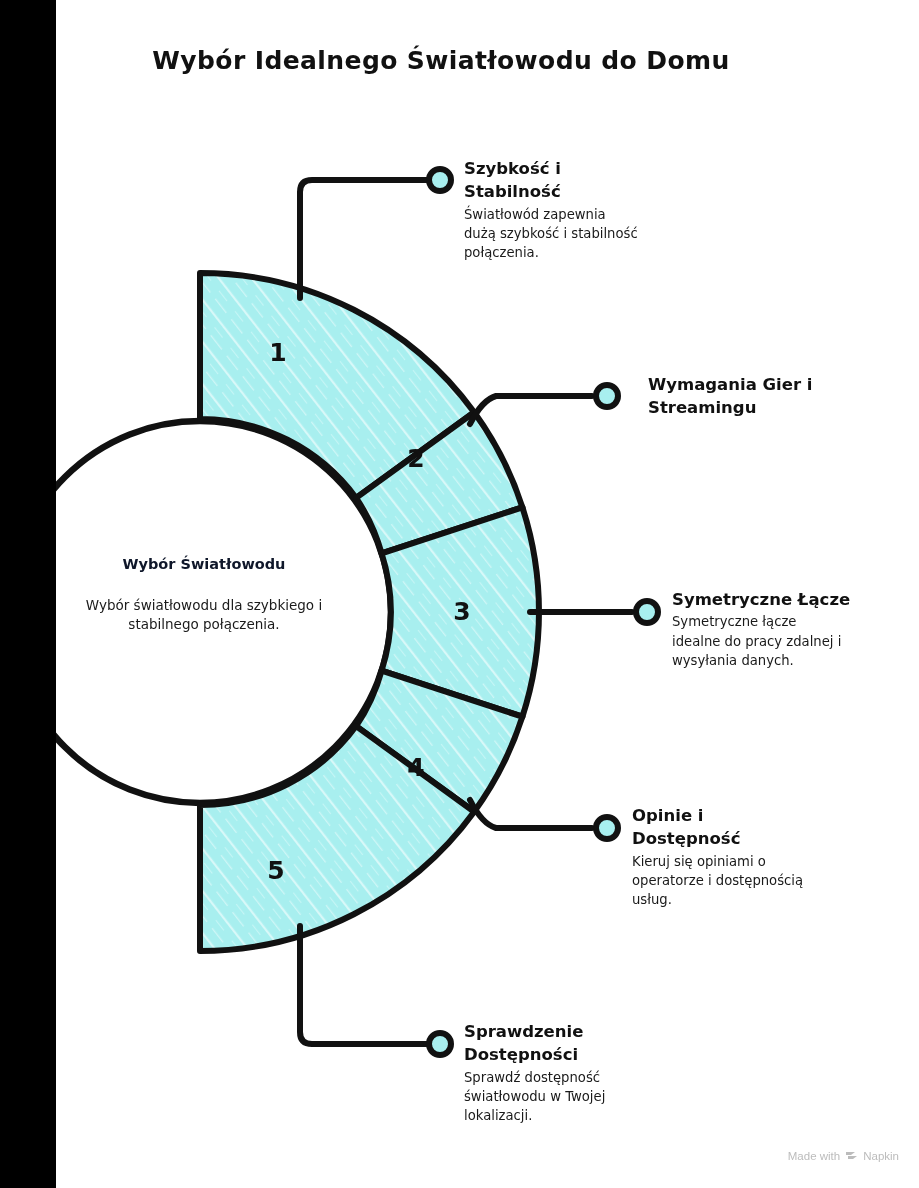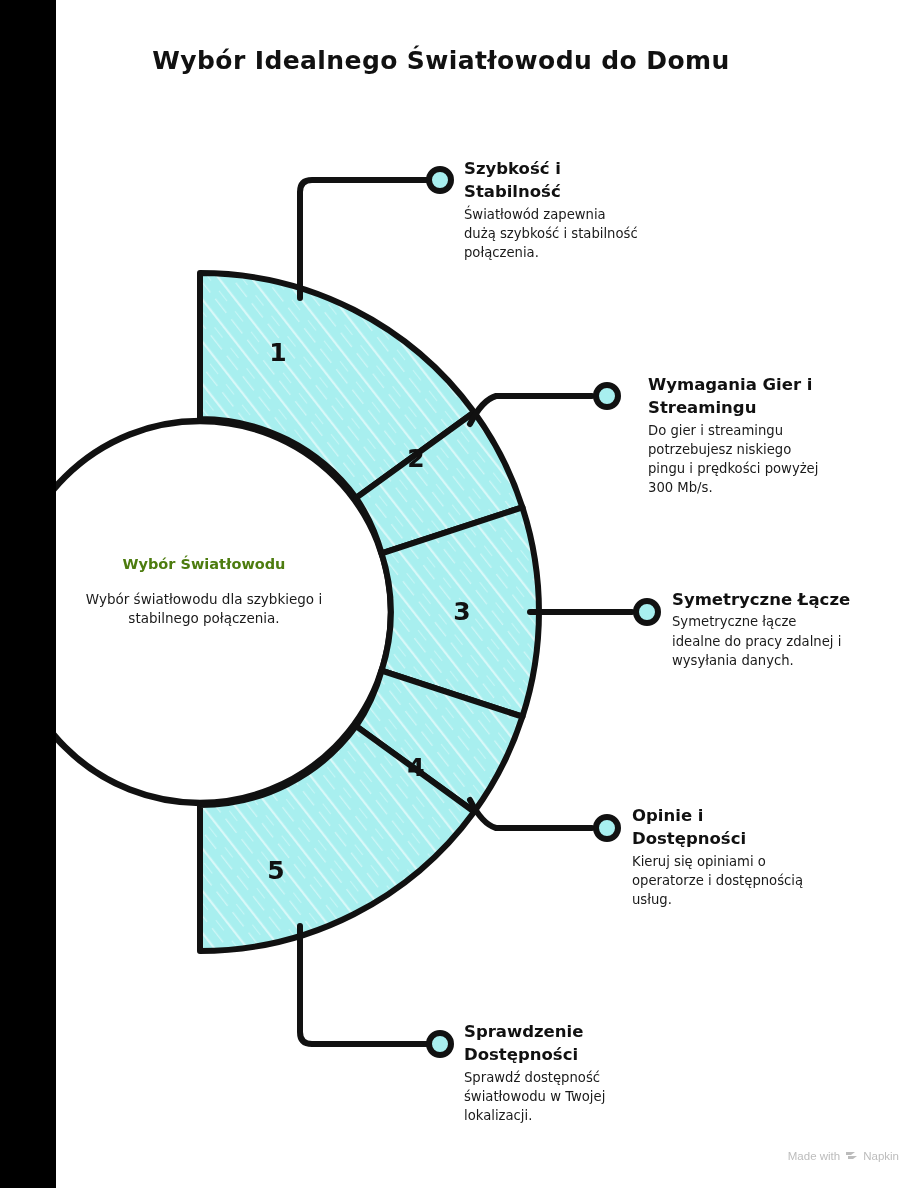--- a/index.html
+++ b/index.html
@@ -53,22 +53,22 @@
     position: absolute;
     left: 78px;
     top: 556px;
     width: 252px;
     text-align: center;
     z-index: 20;
   }
   #hub-text .hub-title {
     font-size: 14.5px;
     font-weight: 700;
-    color: #4d7c0f;
-    margin-bottom: 18px;
+    color: #0f172a;
+    margin-bottom: 24px;
   }
   #hub-text .hub-desc {
     font-size: 13.5px;
     line-height: 1.42;
     color: #1a1a1a;
   }
 
   
   .callout {
     position: absolute;
@@ -227,36 +227,32 @@
   <div class="callout-title">Szybkość i
 Stabilność</div>
   <div class="callout-desc">Światłowód zapewnia
 dużą szybkość i stabilność
 połączenia.</div>
 </div>
 
 <div class="callout" id="callout-2">
   <div class="callout-title">Wymagania Gier i
 Streamingu</div>
-  <div class="callout-desc">Do gier i streamingu
-potrzebujesz niskiego
-pingu i prędkości powyżej
-300 Mb/s.</div>
 </div>
 
 <div class="callout" id="callout-3">
   <div class="callout-title">Symetryczne Łącze</div>
   <div class="callout-desc">Symetryczne łącze
 idealne do pracy zdalnej i
 wysyłania danych.</div>
 </div>
 
 <div class="callout" id="callout-4">
   <div class="callout-title">Opinie i
-Dostępności</div>
+Dostępność</div>
   <div class="callout-desc">Kieruj się opiniami o
 operatorze i dostępnością
 usług.</div>
 </div>
 
 <div class="callout" id="callout-5">
   <div class="callout-title">Sprawdzenie
 Dostępności</div>
   <div class="callout-desc">Sprawdź dostępność
 światłowodu w Twojej

